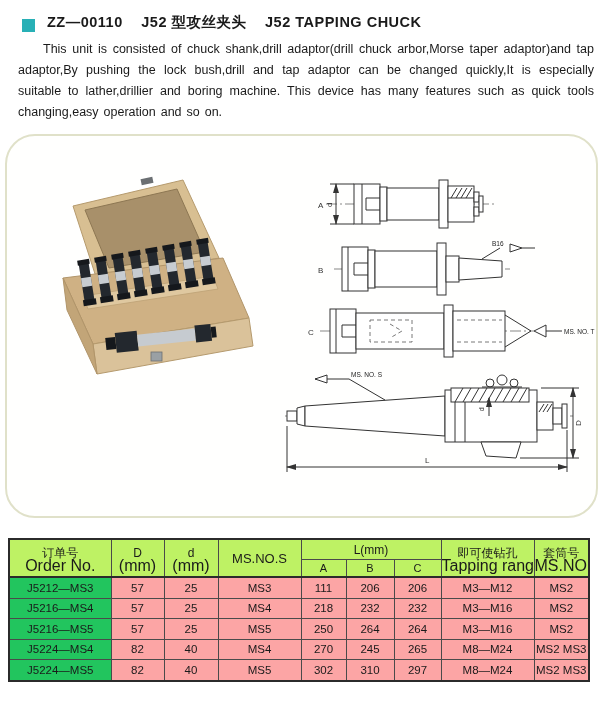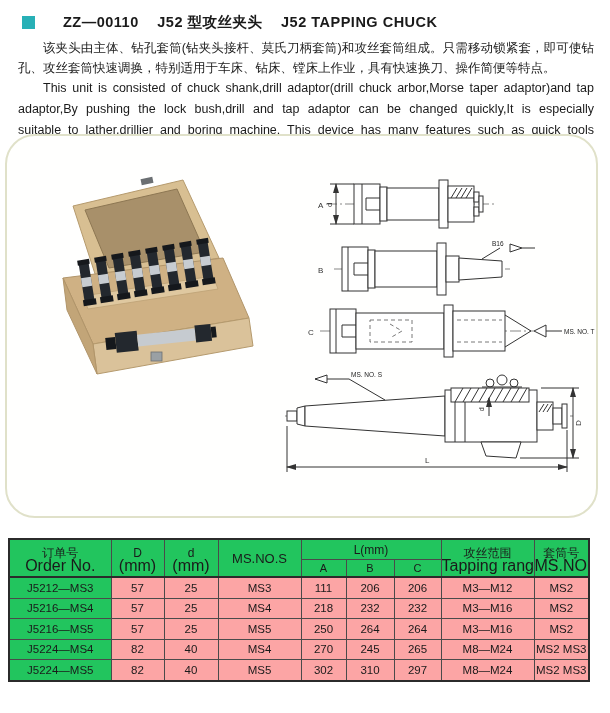--- a/index.html
+++ b/index.html
@@ -5,21 +5,21 @@
   html,body{margin:0;padding:0;}
   body{
     width:610px;height:713px;background:#ffffff;
     font-family:"Liberation Sans",sans-serif;color:#1a1a1a;
     position:relative;overflow:hidden;
   }
   .page{position:relative;width:610px;height:713px;}
 
   
   .title-row{
-    display:flex;align-items:center;gap:28px;
+    display:flex;align-items:flex-end;gap:12px;
     padding:13px 0 0 22px;
   }
   .bullet{width:13px;height:13px;background:#28b0b6;flex:0 0 auto;}
   .title-text{font-size:14.5px;font-weight:bold;letter-spacing:.5px;white-space:nowrap;}
   .title-text span{margin-right:14px;}
 
   
   .intro{padding:7px 16px 0 18px;}
   .para{
     text-indent:2em;text-align:justify;margin:0;
@@ -46,21 +46,21 @@
   .spec-wrap{position:absolute;left:8px;top:538px;}
   table.spec{
     border-collapse:collapse;table-layout:fixed;width:580px;
     border:2px solid #2b2b2b;
   }
   .spec th,.spec td{
     border:1px solid #4a4a4a;text-align:center;vertical-align:middle;
     padding:0;overflow:hidden;white-space:nowrap;
   }
   .spec thead{border-bottom:2px solid #2b2b2b;}
-  .spec thead th{background:#22c55e;font-weight:normal;}
+  .spec thead th{background:#bef264;font-weight:normal;}
   .spec thead tr.main th{height:19px;}
   .spec thead tr.sub th{height:16px;font-size:11px;}
   .h-zh{display:block;font-size:12px;line-height:13px;padding-top:1px;}
   .h-en{display:block;font-size:16px;line-height:11px;}
   .h-one{font-size:13px;}
   .spec tbody td{height:19.5px;font-size:11.5px;background:#fca5a5;}
   .spec tbody td.order-col{background:#22c55e;}
 </style>
 </head>
 <body>
@@ -70,21 +70,20 @@
   <div class="title-row">
     <div class="bullet"></div>
     <div class="title-text">
       <span>ZZ—00110</span>
       <span>J52 型攻丝夹头</span>
       <span>J52 TAPPING CHUCK</span>
     </div>
   </div>
 
   <div class="intro">
-    <p class="para zh">该夹头由主体、钻孔套筒(钻夹头接杆、莫氏刀柄套筒)和攻丝套筒组成。只需移动锁紧套，即可使钻孔、攻丝套筒快速调换，特别适用于车床、钻床、镗床上作业，具有快速换刀、操作简便等特点。</p>
     <p class="para en">This unit is consisted of chuck shank,drill adaptor(drill chuck arbor,Morse taper adaptor)and tap adaptor,By pushing the lock bush,drill and tap adaptor can be changed quickly,It is especially suitable to lather,drillier and boring machine. This device has many features such as quick tools changing,easy operation and so on.</p>
   </div>
 
   <div class="panel">
     <svg width="589" height="379" viewBox="0 0 589 379">
 
       <g transform="translate(48,40)">
 
         <polygon points="18,30 128,4 164,82 42,104" fill="#d8bf92" stroke="#b59a6d" stroke-width="1"></polygon>
         <polygon points="30,34 122,13 150,76 54,92" fill="#a8906a" stroke="#8d7753" stroke-width="1"></polygon>
@@ -321,21 +320,21 @@
           </th>
           <th rowspan="2">
             <span class="h-zh">d</span>
             <span class="h-en">(mm)</span>
           </th>
           <th rowspan="2" class="h-one">MS.NO.S</th>
           <th colspan="3">
             <span class="h-zh">L(mm)</span>
           </th>
           <th rowspan="2">
-            <span class="h-zh">攻丝范围</span>
+            <span class="h-zh">即可使钻孔</span>
             <span class="h-en">Tapping range</span>
           </th>
           <th rowspan="2">
             <span class="h-zh">套筒号</span>
             <span class="h-en">MS.NO.T</span>
           </th>
         </tr>
         <tr class="sub">
           <th>A</th>
           <th>B</th>

